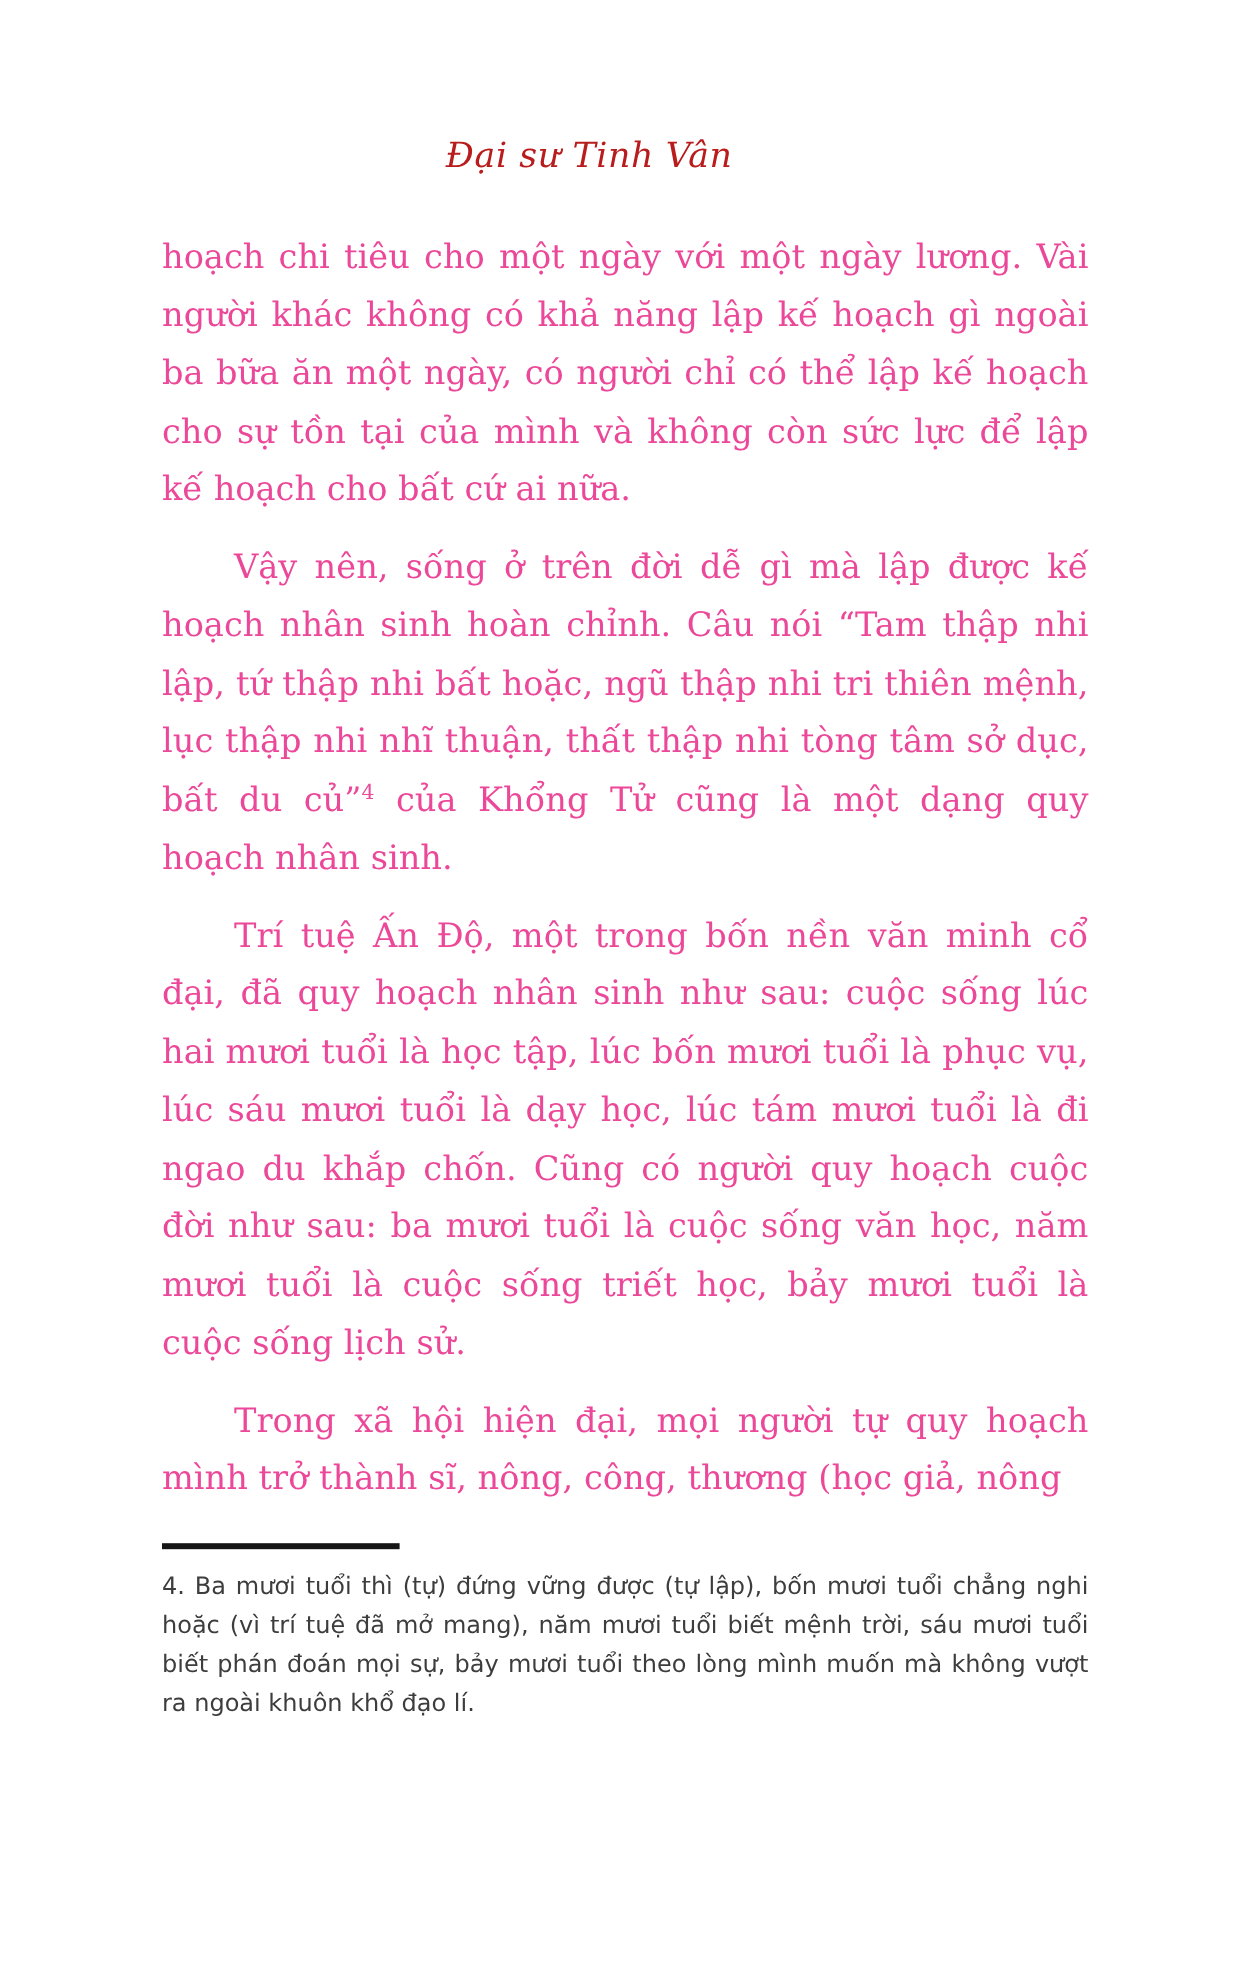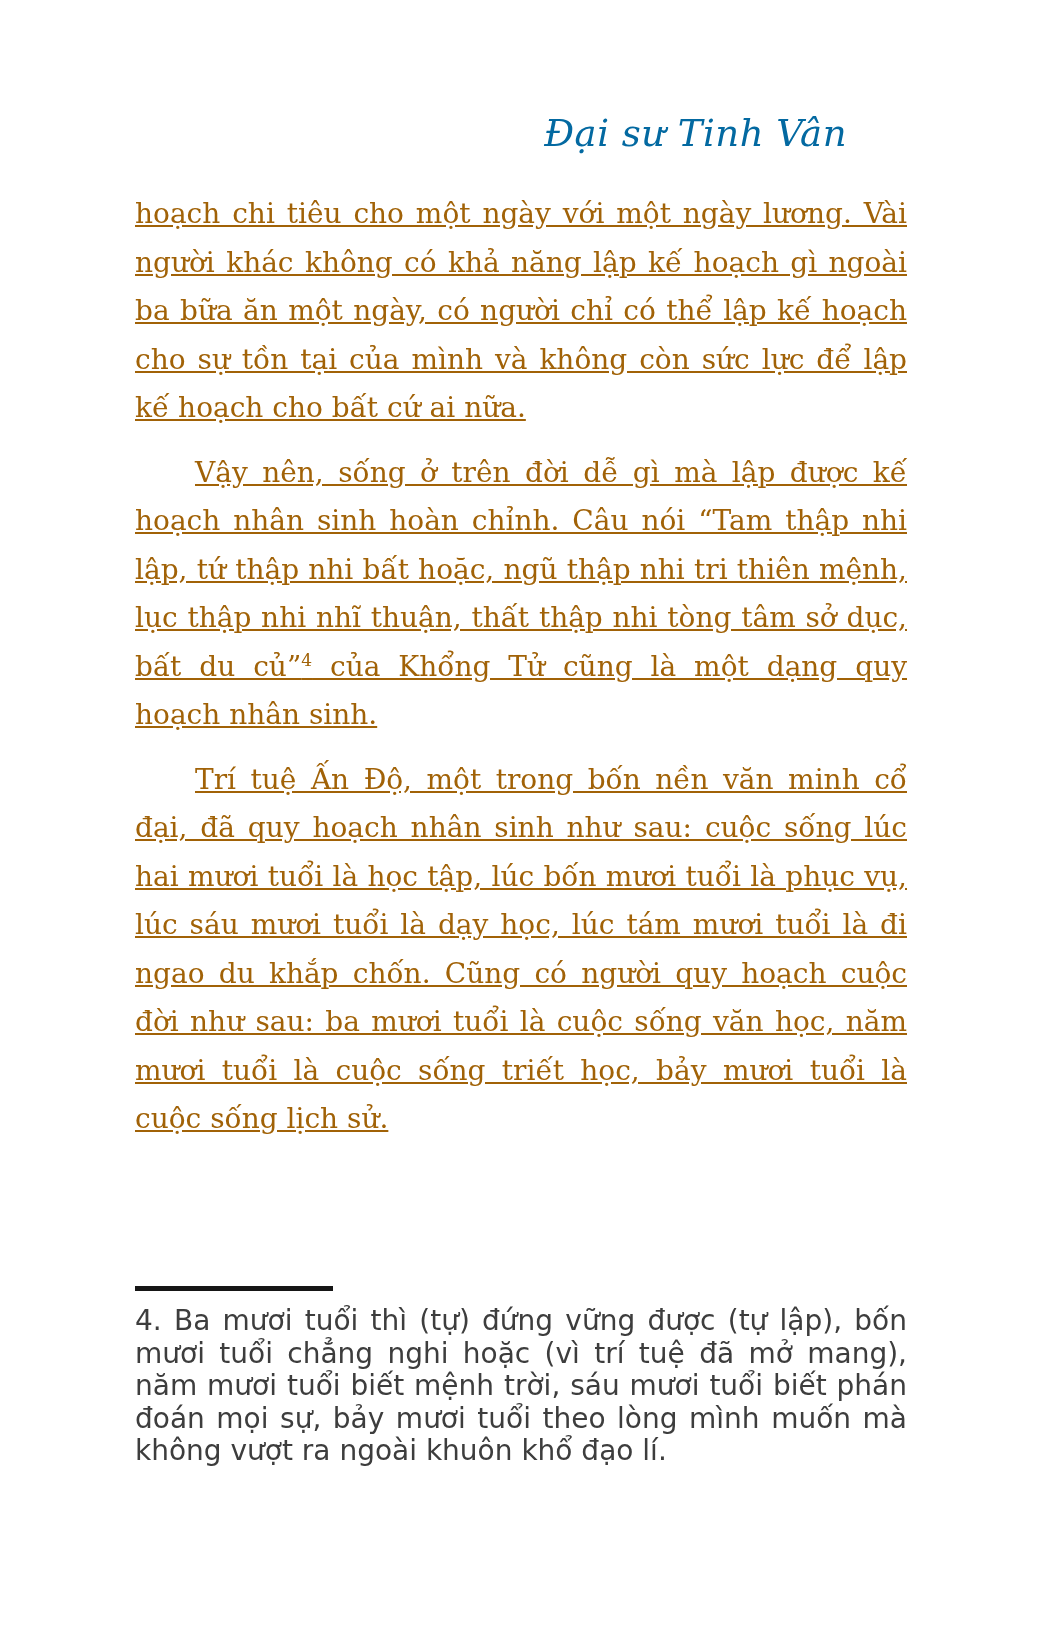--- a/index.html
+++ b/index.html
@@ -13,37 +13,36 @@
     background: #ffffff;
     overflow: hidden;
     margin: 0 auto;
   }
 
   .running-header {
     position: absolute;
     top: 112px;
     left: 135px;
     width: 712px;
-    text-align: right;
+    text-align: center;
     font-style: italic;
-    font-size: 37px;
-    color: #0369a1;
+    font-size: 29px;
+    color: #b91c1c;
     letter-spacing: 0.5px;
   }
 
   .body-text {
     position: absolute;
     top: 190px;
     left: 135px;
     width: 772px;
     font-size: 28px;
     line-height: 48.5px;
-    color: #a16207;
+    color: #ec4899;
     text-align: justify;
-    text-decoration: underline;
   }
 
   .par { margin-bottom: 16px; }
   .par.indent { text-indent: 60px; }
 
   sup.fn-ref {
     font-size: 17px;
     line-height: 0;
     vertical-align: super;
   }
@@ -57,21 +56,21 @@
 
   .footnote-rule {
     width: 198px;
     height: 5px;
     background: #161616;
     margin-bottom: 14px;
   }
 
   .footnote-text {
     font-family: "DejaVu Sans", sans-serif;
-    font-size: 28px;
+    font-size: 20px;
     line-height: 32.5px;
     color: #3d3d3d;
     text-align: justify;
   }
 
   .lotus-wrap {
     position: absolute;
     left: 748px;
     top: 1436px;
     width: 100px;
@@ -92,20 +91,21 @@
 
   <div class="running-header">Đại sư Tinh Vân</div>
 
   <main class="body-text">
     <p class="par">hoạch chi tiêu cho một ngày với một ngày lương. Vài người khác không có khả năng lập kế hoạch gì ngoài ba bữa ăn một ngày, có người chỉ có thể lập kế hoạch cho sự tồn tại của mình và không còn sức lực để lập kế hoạch cho bất cứ ai nữa.</p>
 
     <p class="par indent"><span>Vậy nên, sống ở trên đời dễ gì mà lập được kế hoạch nhân sinh hoàn chỉnh. Câu nói “Tam thập nhi lập, tứ thập nhi bất hoặc, ngũ thập nhi tri thiên mệnh, lục thập nhi nhĩ thuận, thất thập nhi tòng tâm sở dục, bất du củ”</span><sup class="fn-ref">4</sup><span> của Khổng Tử cũng là một dạng quy hoạch nhân sinh.</span></p>
 
     <p class="par indent">Trí tuệ Ấn Độ, một trong bốn nền văn minh cổ đại, đã quy hoạch nhân sinh như sau: cuộc sống lúc hai mươi tuổi là học tập, lúc bốn mươi tuổi là phục vụ, lúc sáu mươi tuổi là dạy học, lúc tám mươi tuổi là đi ngao du khắp chốn. Cũng có người quy hoạch cuộc đời như sau: ba mươi tuổi là cuộc sống văn học, năm mươi tuổi là cuộc sống triết học, bảy mươi tuổi là cuộc sống lịch sử.</p>
 
+    <p class="par indent">Trong xã hội hiện đại, mọi người tự quy hoạch mình trở thành sĩ, nông, công, thương (học giả, nông</p>
   </main>
 
   <div class="footnote-block">
     <div class="footnote-rule"></div>
     <div class="footnote-text">4. Ba mươi tuổi thì (tự) đứng vững được (tự lập), bốn mươi tuổi chẳng nghi hoặc (vì trí tuệ đã mở mang), năm mươi tuổi biết mệnh trời, sáu mươi tuổi biết phán đoán mọi sự, bảy mươi tuổi theo lòng mình muốn mà không vượt ra ngoài khuôn khổ đạo lí.</div>
   </div>
 
 
 </div>
 

